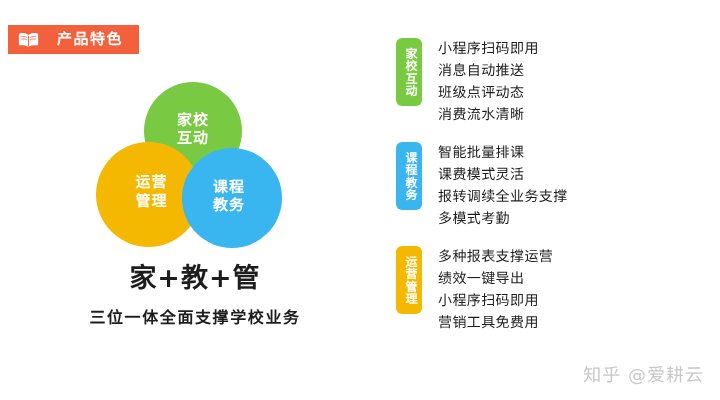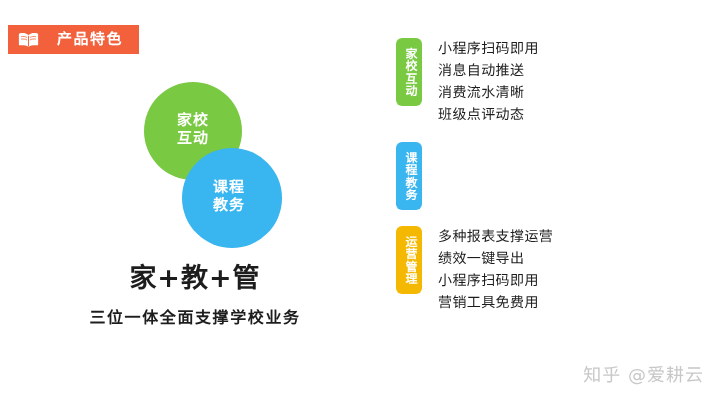--- a/index.html
+++ b/index.html
@@ -182,45 +182,55 @@
     <path d="M4 5.1c2.1-0.3 4.3-0.1 6 0.9M4 8c2.1-0.3 4.3-0.1 6 0.9M14 6c1.7-1 3.9-1.2 6-0.9M14 8.9c1.7-1 3.9-1.2 6-0.9" stroke="#f2603c" stroke-width="0.9" fill="none" stroke-linecap="round"></path>
   </svg>
   <span class="header-badge-text">产品特色</span>
 </div>
 
 <div class="venn">
   <div class="venn-circle venn-green">
     <span>家校</span>
     <span>互动</span>
   </div>
+  <div class="venn-circle venn-yellow">
+    <span>运营</span>
+    <span>管理</span>
+  </div>
   <div class="venn-circle venn-blue">
     <span>课程</span>
     <span>教务</span>
   </div>
 </div>
 
 <div class="tagline">
   <div class="tagline-main">家+教+管</div>
   <div class="tagline-sub">三位一体全面支撑学校业务</div>
 </div>
 
 <div class="features">
 
   <div class="feature-group">
     <div class="feature-tab" style="background:#7ac943">家校互动</div>
     <ul class="feature-list">
       <li>小程序扫码即用</li>
       <li>消息自动推送</li>
+      <li>班级点评动态</li>
       <li>消费流水清晰</li>
-      <li>班级点评动态</li>
     </ul>
   </div>
 
   <div class="feature-group">
     <div class="feature-tab" style="background:#39b5f0">课程教务</div>
+    <ul class="feature-list">
+      <li>智能批量排课</li>
+      <li>课费模式灵活</li>
+      <li>报转调续全业务支撑</li>
+      <li>多模式考勤</li>
+    </ul>
   </div>
 
   <div class="feature-group">
     <div class="feature-tab" style="background:#f5b800">运营管理</div>
     <ul class="feature-list">
       <li>多种报表支撑运营</li>
       <li>绩效一键导出</li>
       <li>小程序扫码即用</li>
       <li>营销工具免费用</li>
     </ul>

